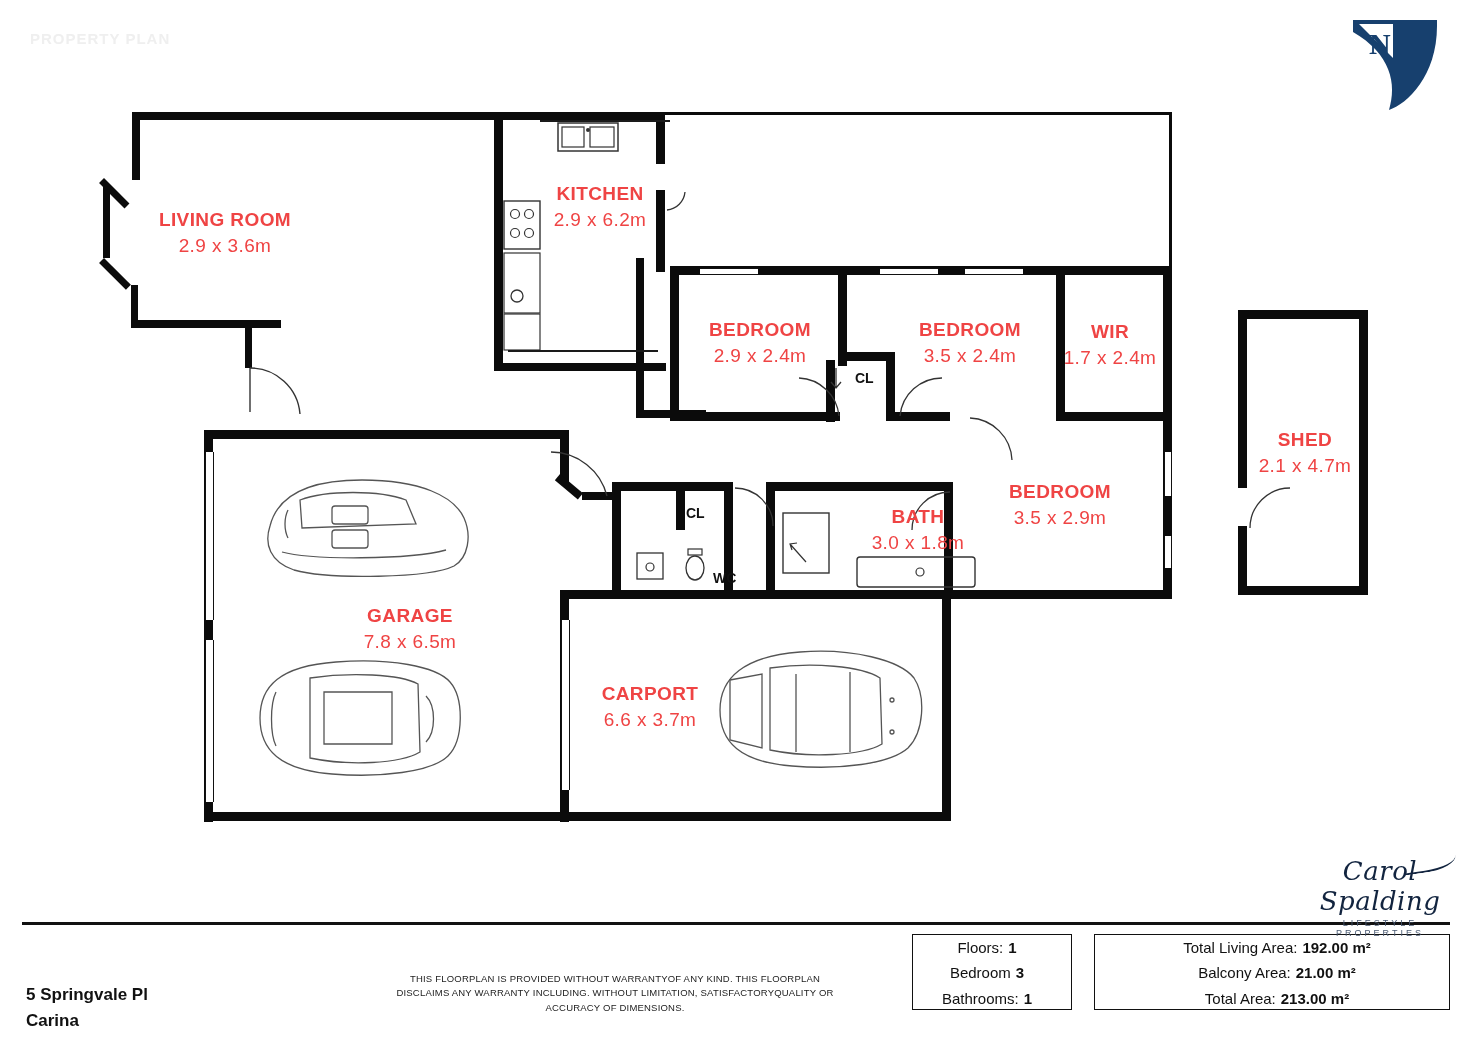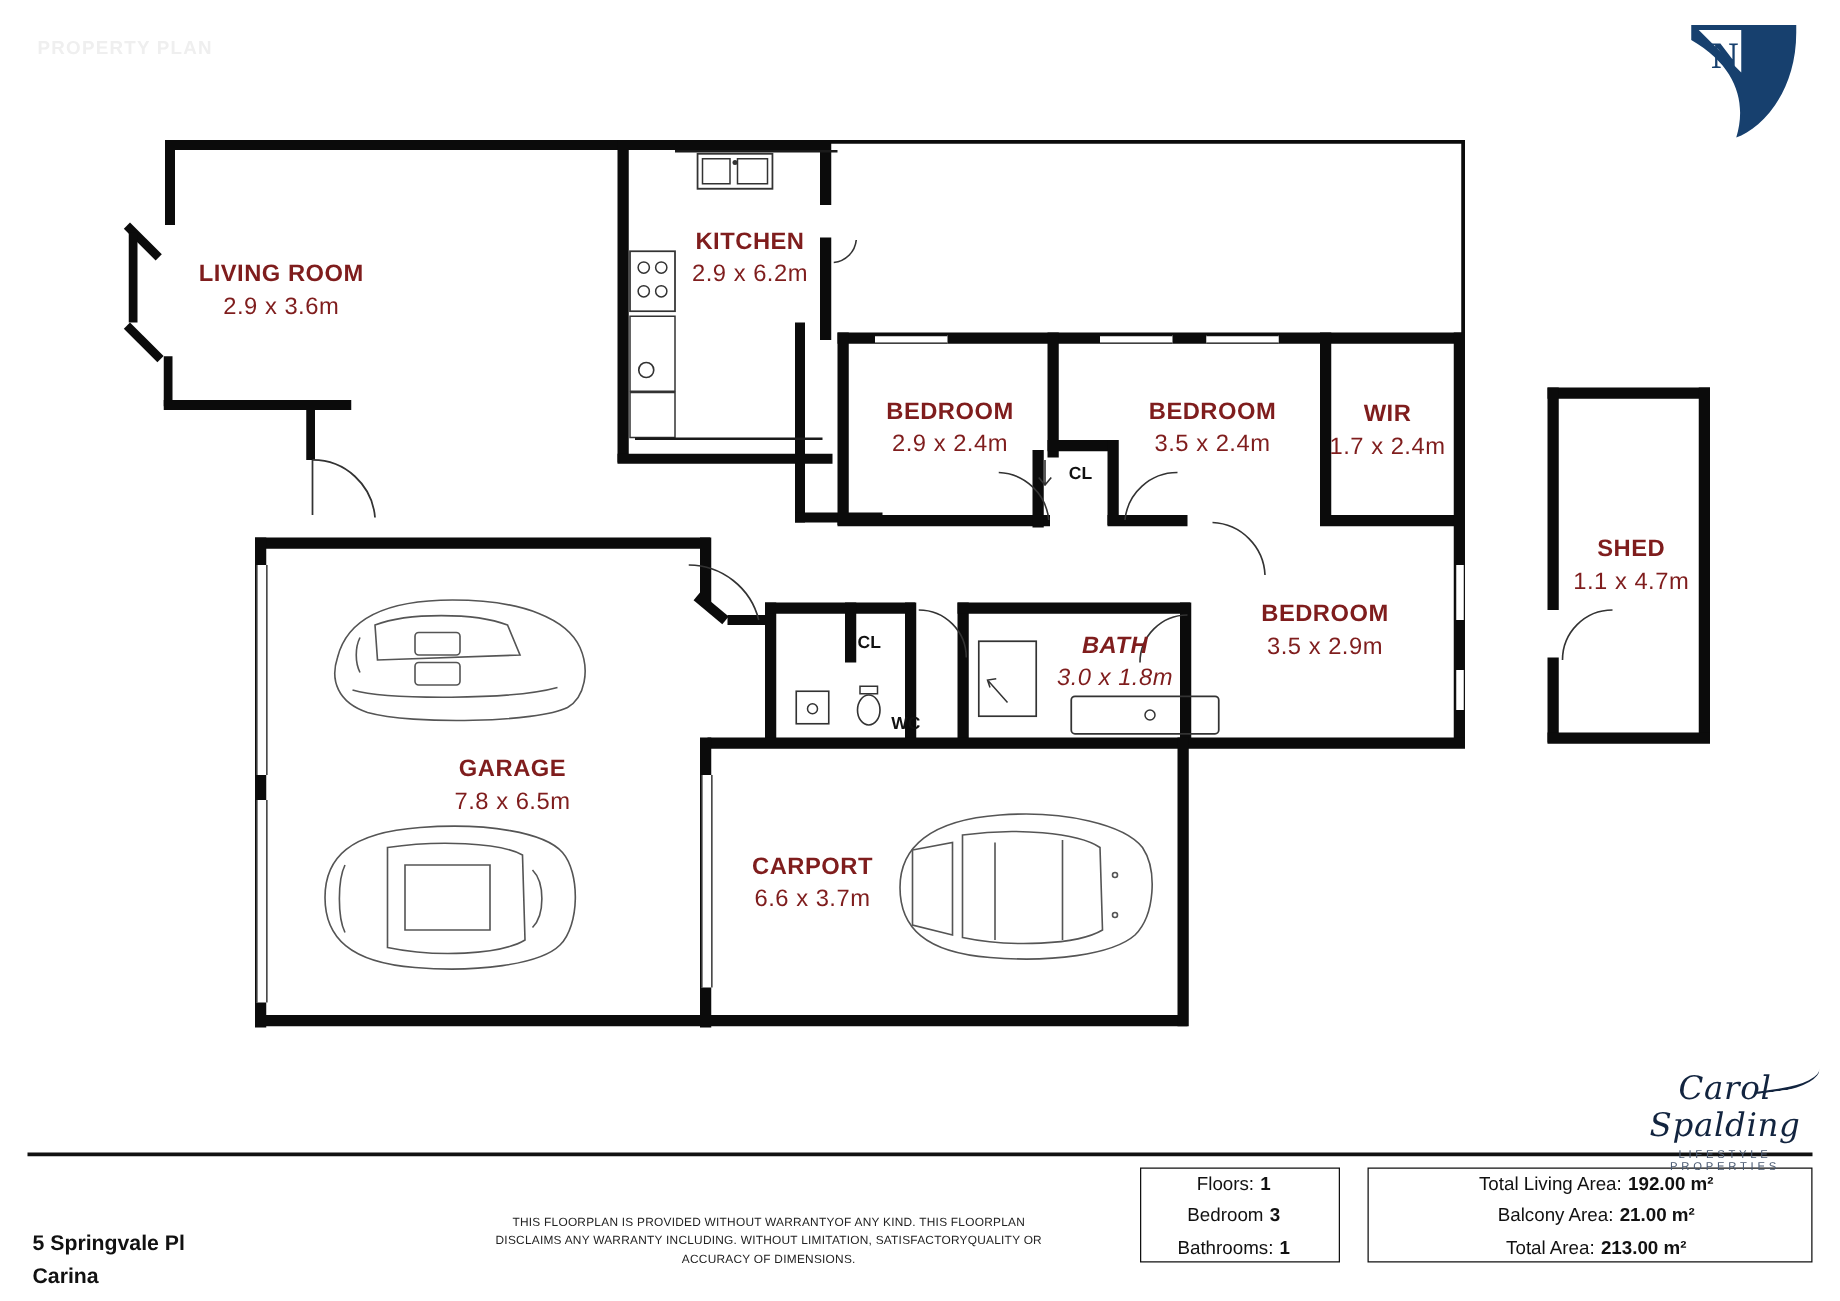--- a/index.html
+++ b/index.html
@@ -11,21 +11,21 @@
     position:relative;
     overflow:hidden;
   }
   .plan{position:absolute;left:0;top:0;width:1472px;height:1041px;}
 
   
   .wall{position:absolute;background:#0b0b0b;}
   .thin{position:absolute;background:#1a1a1a;}
   .room-label{
     position:absolute;text-align:center;line-height:1.25;
-    font-size:19px;font-weight:700;letter-spacing:.4px;color:#7f1d1d;
+    font-size:19px;font-weight:700;letter-spacing:.4px;color:#ef4444;
     white-space:nowrap;
   }
   .room-label .dim{display:block;font-weight:400;font-size:19px;margin-top:2px;}
   .small-label{
     position:absolute;font-size:14px;font-weight:700;color:#111;white-space:nowrap;
   }
 
   
   .watermark{
     position:absolute;left:30px;top:30px;font-size:15px;color:#efefef;
@@ -273,35 +273,35 @@
     <span class="dim">3.5 x 2.4m</span>
   </div>
   <div class="room-label" style="left:1020px;top:320px;width:180px;">
     <span>WIR</span>
     <span class="dim">1.7 x 2.4m</span>
   </div>
   <div class="room-label" style="left:950px;top:480px;width:220px;">
     <span>BEDROOM</span>
     <span class="dim">3.5 x 2.9m</span>
   </div>
-  <div class="room-label" style="left:792px;top:505px;width:200px;font-style:italic;">
+  <div class="room-label" style="left:818px;top:505px;width:200px;">
     <span>BATH</span>
     <span class="dim">3.0 x 1.8m</span>
   </div>
   <div class="room-label" style="left:290px;top:604px;width:240px;">
     <span>GARAGE</span>
     <span class="dim">7.8 x 6.5m</span>
   </div>
   <div class="room-label" style="left:530px;top:682px;width:240px;">
     <span>CARPORT</span>
     <span class="dim">6.6 x 3.7m</span>
   </div>
   <div class="room-label" style="left:1195px;top:428px;width:220px;">
     <span>SHED</span>
-    <span class="dim">1.1 x 4.7m</span>
+    <span class="dim">2.1 x 4.7m</span>
   </div>
 
   <div class="small-label" style="left:855px;top:370px;">CL</div>
   <div class="small-label" style="left:686px;top:505px;">CL</div>
   <div class="small-label" style="left:713px;top:570px;">WC</div>
 
 </div>
 
 <div class="footer-rule"></div>
 

